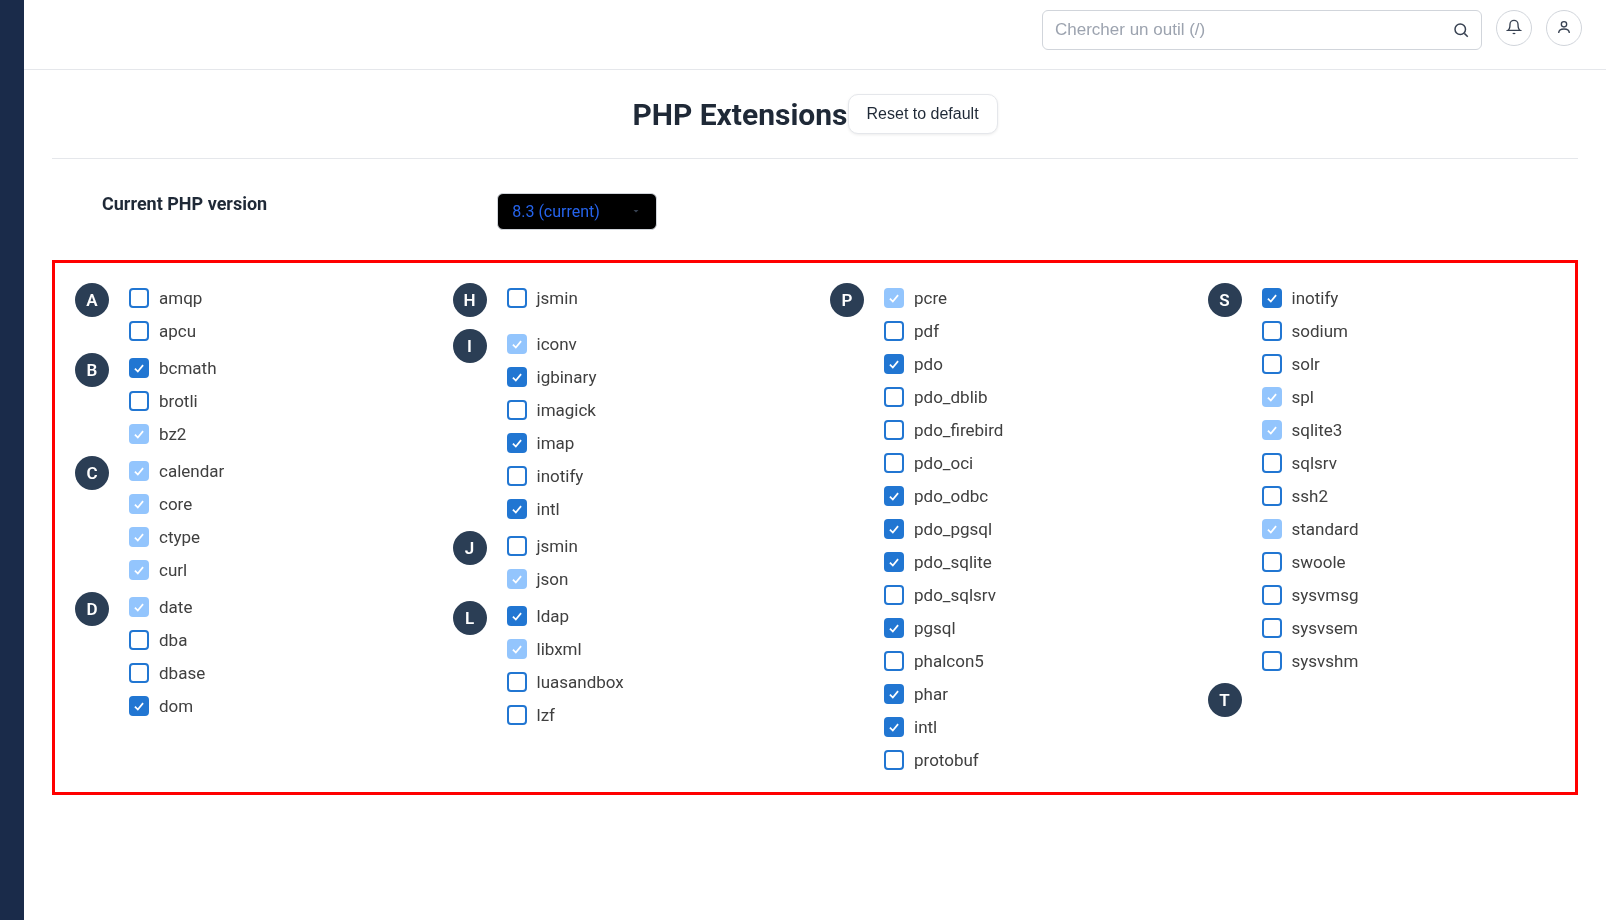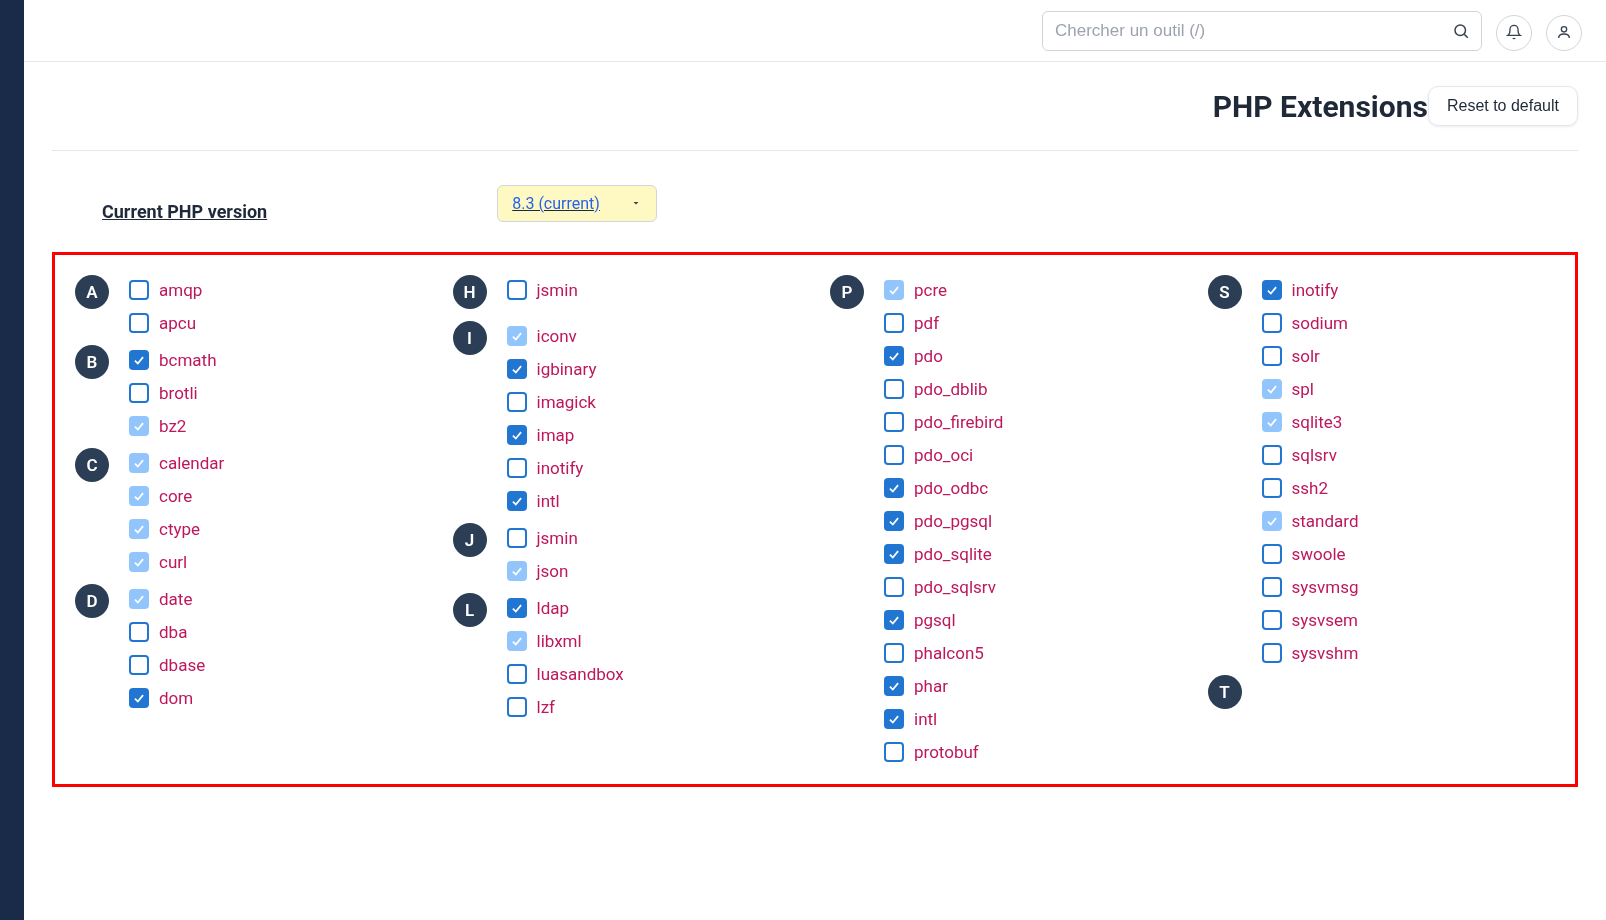--- a/index.html
+++ b/index.html
@@ -19,25 +19,25 @@
       width: 24px;
       height: 100vh;
       background: #1a2b4a;
     }
     .main {
       margin-left: 24px;
     }
     .top-bar {
       display: flex;
       justify-content: flex-end;
-      align-items: flex-end;
+      align-items: flex-start;
       padding: 10px 24px;
       gap: 14px;
       border-bottom: 1px solid #e5e7eb;
-      height: 62px;
+      height: 70px;
     }
     .search-box {
       position: relative;
       width: 440px;
     }
     .search-box input {
       width: 100%;
       height: 40px;
       padding: 8px 40px 8px 12px;
       border: 1px solid #d1d5db;
@@ -71,21 +71,21 @@
     }
     .icon-btn svg {
       width: 16px;
       height: 16px;
     }
     .content {
       padding: 24px 28px;
     }
     .page-header {
       display: flex;
-      justify-content: flex-end;
+      justify-content: center;
       align-items: center;
       padding-bottom: 24px;
       border-bottom: 1px solid #e5e7eb;
     }
     .page-title {
       font-size: 30px;
       font-weight: 700;
       color: #1f2937;
     }
     .reset-btn {
@@ -93,38 +93,37 @@
       border: 1px solid #e5e7eb;
       border-radius: 10px;
       background: #fff;
       font-size: 16px;
       color: #1f2937;
       cursor: pointer;
       box-shadow: 0 1px 3px rgba(0,0,0,0.08);
     }
     .version-row {
       display: flex;
-      align-items: flex-end;
+      align-items: flex-start;
       gap: 230px;
       padding: 34px 50px 30px;
-      text-decoration: underline;
     }
     .version-label {
       font-size: 18px;
       font-weight: 700;
       color: #1f2937;
     }
     .version-select {
       display: inline-flex;
       align-items: center;
       gap: 30px;
       padding: 8px 14px;
       border: 1px solid #d1d5db;
       border-radius: 6px;
-      background: #fef9c3;
+      background: #000000;
       color: #2563eb;
       font-size: 16px;
       cursor: pointer;
     }
     .version-select svg {
       width: 12px;
       height: 12px;
     }
     .extensions-box {
       border: 3px solid #ff0000;
@@ -188,21 +187,21 @@
     .checkbox.checked-disabled {
       background: #93c5fd;
     }
     .checkbox.checked svg,
     .checkbox.checked-disabled svg {
       width: 14px;
       height: 14px;
     }
     .ext-label {
       font-size: 17px;
-      color: #be185d;
+      color: #404040;
     }
   </style>
 </head>
 <body>
 
 <div class="side-stripe"></div>
 <div class="main">
   <div class="top-bar">
     <div class="search-box">
       <input type="text" placeholder="Chercher un outil (/)" style="">

